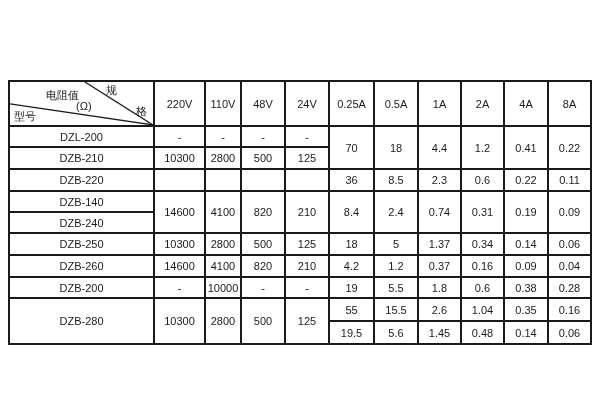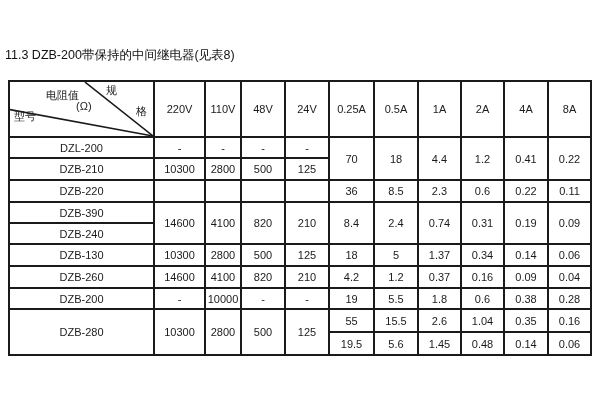--- a/index.html
+++ b/index.html
@@ -3,40 +3,39 @@
 <meta charset="utf-8">
 <style>
   html,body{margin:0;padding:0;background:#fff;}
   .page{position:relative;width:600px;height:400px;background:#fff;overflow:hidden;
         font-family:"Liberation Sans","DejaVu Sans",sans-serif;color:#1a1a1a;}
   .doc-title{position:absolute;left:5px;top:47px;font-size:12.5px;color:#111;white-space:nowrap;}
   table.relay{position:absolute;left:8px;top:80px;border-collapse:collapse;table-layout:fixed;
         font-size:11px;color:#1a1a1a;}
   table.relay td,table.relay th{border:2px solid #1a1a1a;padding:0;text-align:center;
         vertical-align:middle;font-weight:normal;overflow:hidden;white-space:nowrap;}
-  tr.hdr{height:56px;}
+  tr.hdr{height:45px;}
   tr.r21{height:21px;} tr.r22{height:22px;} tr.r23{height:23px;}
   th.colhead{vertical-align:top;padding-top:7px;font-size:11px;margin-left:14px;}
   td.merge-bottom{vertical-align:bottom;padding-bottom:3px;}
   td.merge-top{vertical-align:top;padding-top:4px;}
   th.corner{position:relative;padding:0;}
   .corner-svg{position:absolute;left:0;top:0;width:100%;height:100%;}
   .corner-label{position:absolute;font-size:11px;line-height:12px;white-space:nowrap;}
   .lbl-res{left:36px;top:7px;}
   .lbl-unit{left:66px;top:18px;}
   .lbl-spec1{left:96px;top:2px;}
   .lbl-spec2{left:126px;top:23px;}
   .lbl-model{left:4px;top:28px;}
 </style>
 </head>
 <body>
 
 <div class="page">
 
-  <div class="doc-title">11.3 DZB-200带保持的中间继电器(见表8)</div>
 
   <table class="relay">
     <colgroup>
       <col style="width:145px">
         <col style="width:51px">
         <col style="width:36px">
       <col style="width:44px">
         <col style="width:44px">
         <col style="width:45px">
       <col style="width:44px">
@@ -101,39 +100,39 @@
       <td></td>
       <td>36</td>
       <td>8.5</td>
       <td>2.3</td>
       <td>0.6</td>
       <td>0.22</td>
       <td>0.11</td>
     </tr>
 
     <tr class="r21">
-      <td>DZB-390</td>
+      <td>DZB-140</td>
       <td rowspan="2">14600</td>
       <td rowspan="2">4100</td>
       <td rowspan="2">820</td>
       <td rowspan="2">210</td>
       <td rowspan="2">8.4</td>
       <td rowspan="2">2.4</td>
       <td rowspan="2">0.74</td>
       <td rowspan="2">0.31</td>
       <td rowspan="2">0.19</td>
       <td rowspan="2">0.09</td>
     </tr>
 
     <tr class="r21">
       <td>DZB-240</td>
     </tr>
 
     <tr class="r22">
-      <td>DZB-130</td>
+      <td>DZB-250</td>
       <td>10300</td>
       <td>2800</td>
       <td>500</td>
       <td>125</td>
       <td>18</td>
       <td>5</td>
       <td>1.37</td>
       <td>0.34</td>
       <td>0.14</td>
       <td>0.06</td>

